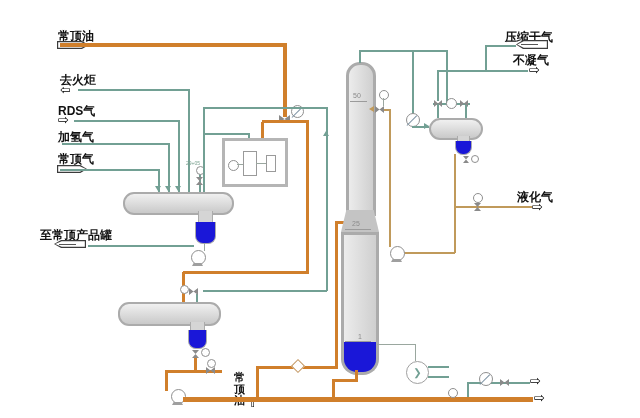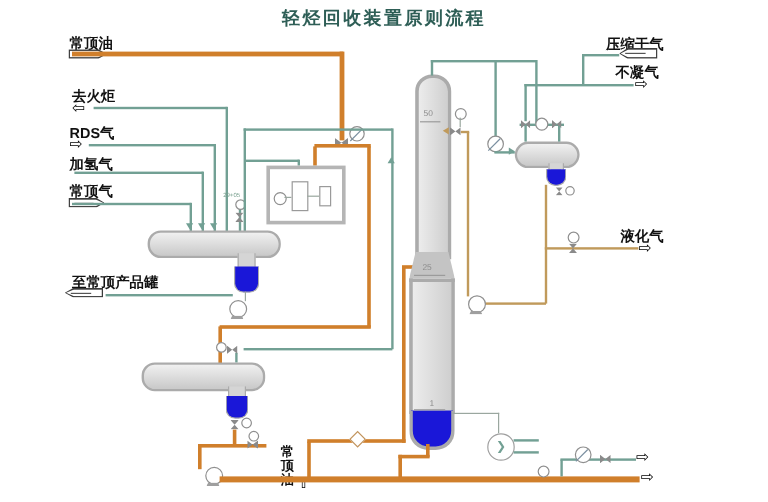--- a/index.html
+++ b/index.html
@@ -59,21 +59,20 @@
   .fr .o,.fr .i{clip-path:polygon(0 0,78% 0,100% 50%,78% 100%,0 100%);}
   .fl .o,.fl .i{clip-path:polygon(22% 0,100% 0,100% 100%,22% 100%,0 50%);}
   .flag .stripe{position:absolute;left:15%;top:48%;width:55%;height:1px;background:#555;}
   .star{position:absolute;width:8px;height:8px;background:#fff;border:1px solid #c2955f;transform:rotate(45deg);}
 </style>
 </head>
 <body>
 
 <div class="stage">
 
-  <div class="title">轻烃回收装置原则流程</div>
 
   <div class="lbl" style="left:58px;top:28px;">常顶油</div>
   <div class="flag fr" style="left:57px;top:41px;width:32px;height:8px;">
       <div class="o"></div>
       <div class="i"></div>
       <div class="stripe"></div>
     </div>
 
   <div class="lbl" style="left:60px;top:72px;">去火炬</div>
   <div class="arrowglyph" style="left:60px;top:83px;">⇦</div>
@@ -83,21 +82,21 @@
 
   <div class="lbl" style="left:58px;top:129px;">加氢气</div>
 
   <div class="lbl" style="left:58px;top:151px;">常顶气</div>
   <div class="flag fr" style="left:57px;top:165px;width:30px;height:8px;">
       <div class="o"></div>
       <div class="i"></div>
       <div class="stripe"></div>
     </div>
 
-  <div class="lbl" style="left:60px;top:227px;">至常顶产品罐</div>
+  <div class="lbl" style="left:40px;top:227px;">至常顶产品罐</div>
   <div class="flag fl" style="left:54px;top:240px;width:32px;height:8px;">
       <div class="o"></div>
       <div class="i"></div>
       <div class="stripe"></div>
     </div>
 
   <div class="lbl" style="left:505px;top:29px;">压缩干气</div>
   <div class="flag fl" style="left:516px;top:40px;width:32px;height:9px;">
       <div class="o"></div>
       <div class="i"></div>

